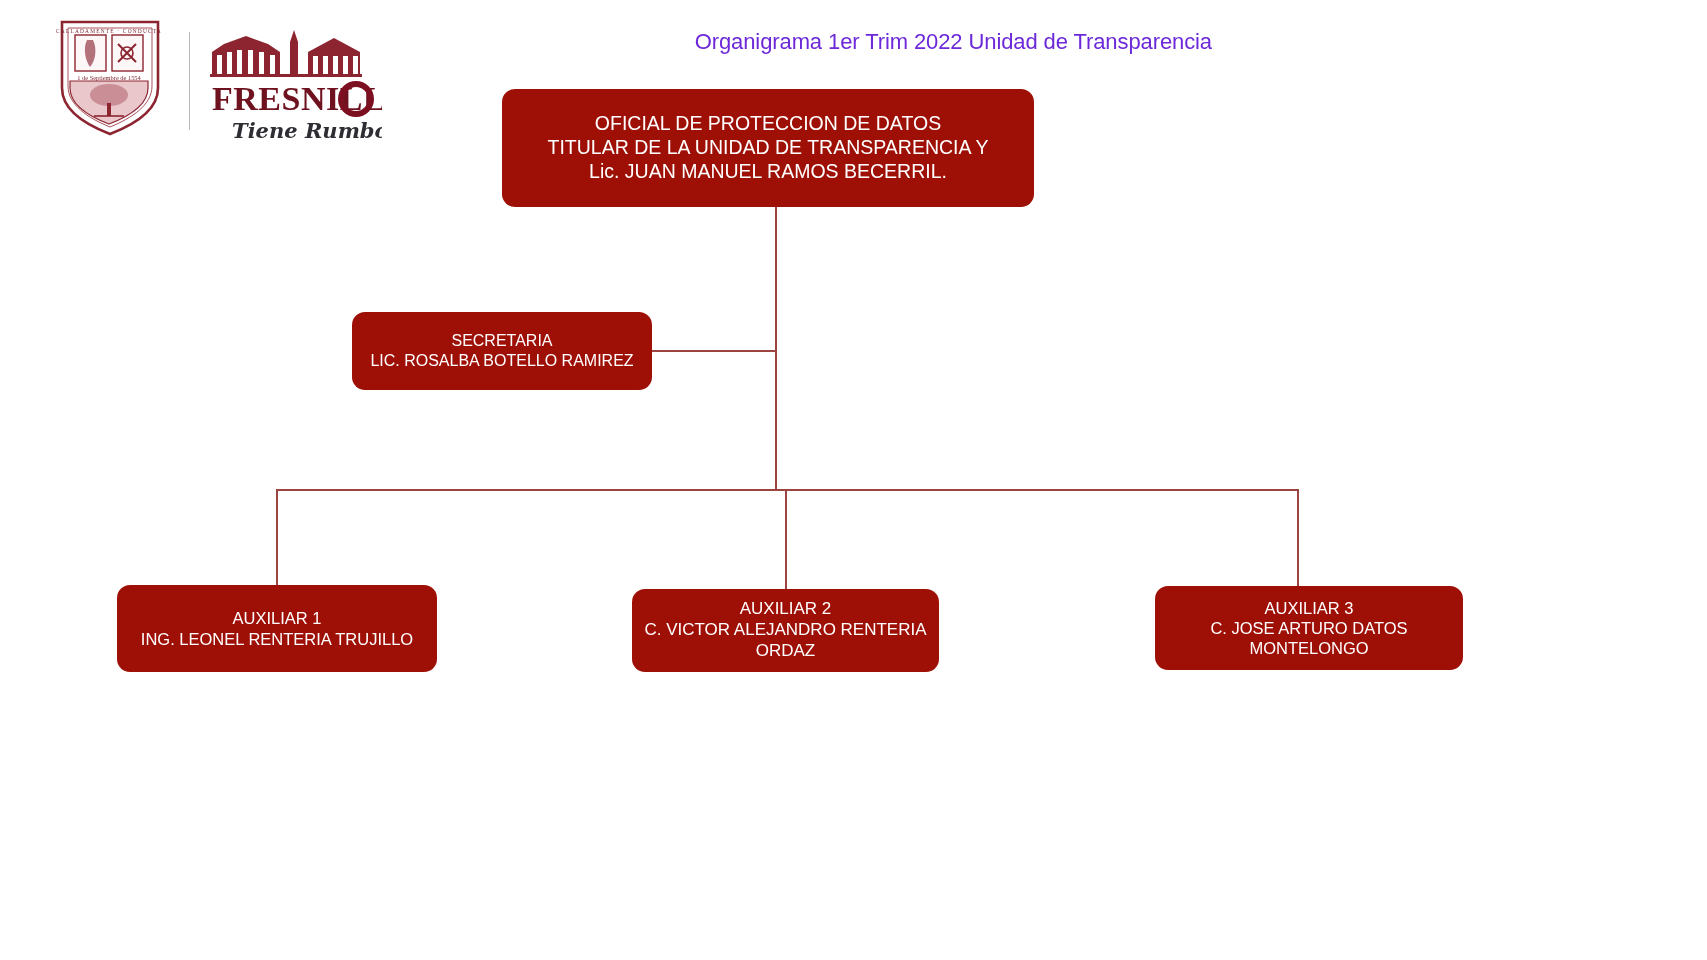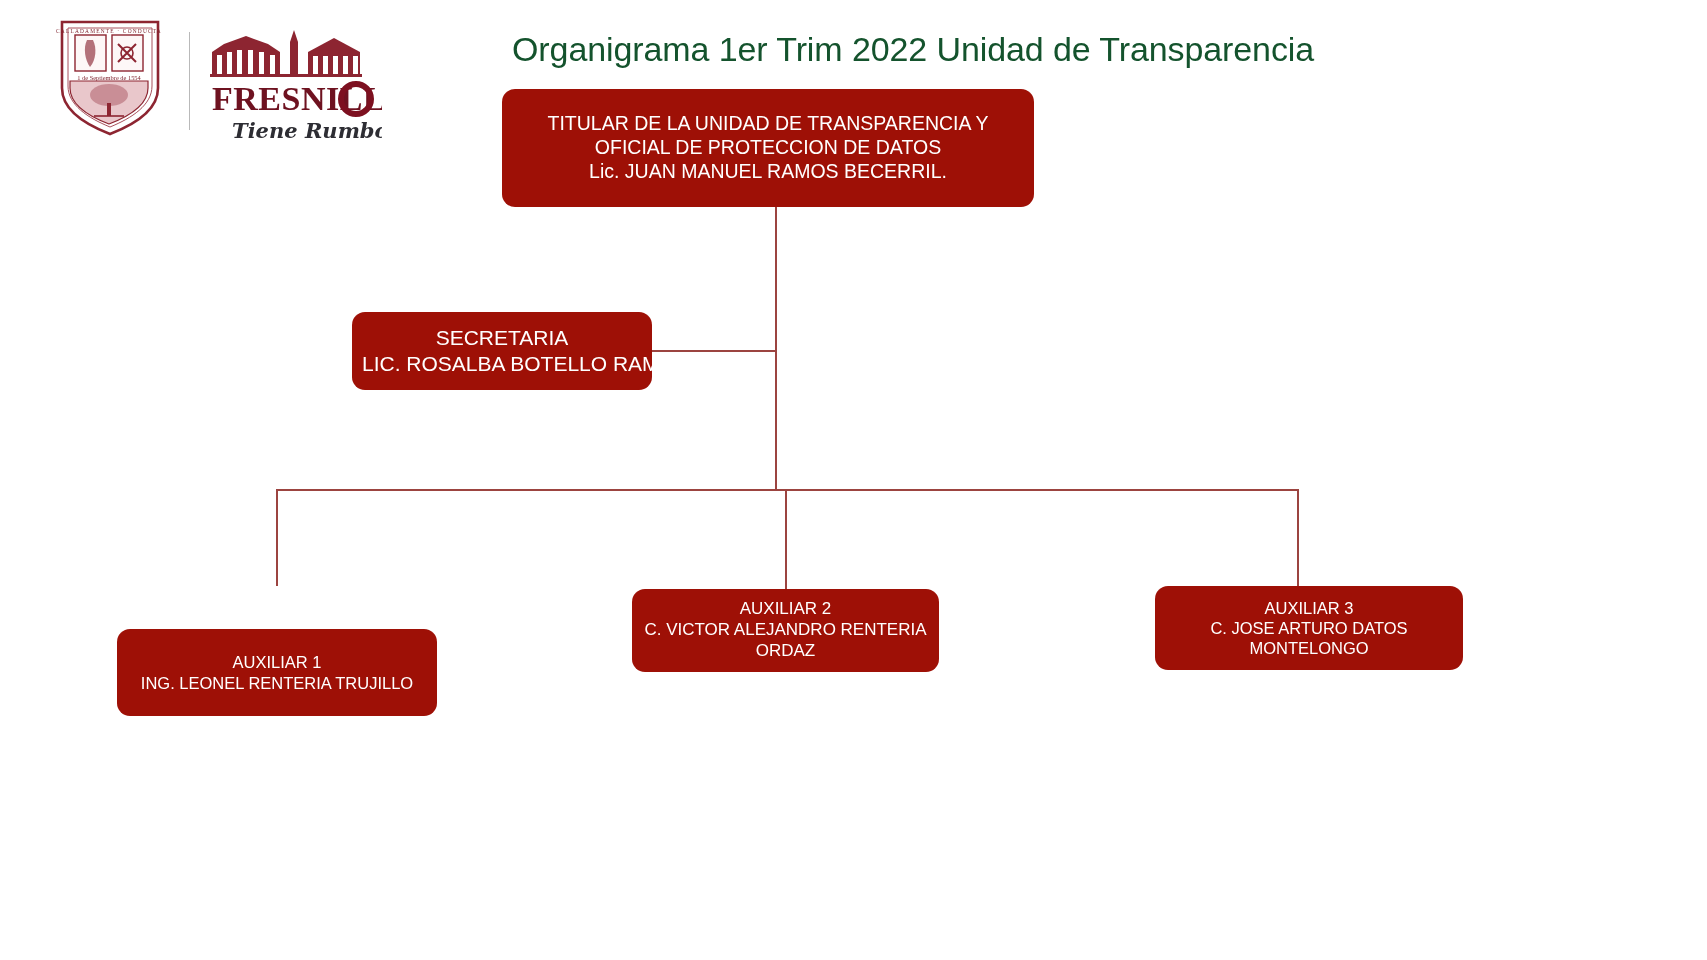--- a/index.html
+++ b/index.html
@@ -48,23 +48,23 @@
     height: 124px;
   }
   #wordmark-svg { display: block; }
 
   
   #page-title {
     position: absolute;
     left: 512px;
     top: 29px;
     width: 700px;
-    font-size: 34px;
+    font-size: 22px;
     font-weight: 400;
-    color: #14532d;
+    color: #6d28d9;
     letter-spacing: -0.1px;
     white-space: nowrap;
     line-height: 1.2;
     text-align: right;
   }
 
   
   .conn {
     position: absolute;
     background: #9c4440;
@@ -95,27 +95,26 @@
   }
 
   #node-titular {
     left: 502px; top: 89px;
     width: 532px; height: 118px;
     font-size: 19.5px;
   }
   #node-secretaria {
     left: 352px; top: 312px;
     width: 300px; height: 78px;
-    font-size: 21px;
+    font-size: 16px;
   }
   #node-aux1 {
     left: 117px; top: 585px;
     width: 320px; height: 87px;
     font-size: 16.5px;
-    margin-top: 44px;
   }
   #node-aux2 {
     left: 632px; top: 589px;
     width: 307px; height: 83px;
     font-size: 17px;
   }
   #node-aux3 {
     left: 1155px; top: 586px;
     width: 308px; height: 84px;
     font-size: 16.5px;
@@ -198,22 +197,22 @@
 <div class="conn conn-h" style="left:652px; top:350px; width:124px;"></div>
 
 <div class="conn conn-h" style="left:276px; top:489px; width:1022px;"></div>
 
 <div class="conn conn-v" style="left:276px; top:489px; height:97px;"></div>
 <div class="conn conn-v" style="left:785px; top:489px; height:101px;"></div>
 <div class="conn conn-v" style="left:1297px; top:489px; height:98px;"></div>
 
 <div class="node" id="node-titular">
   <span class="node-lines">
+    <span class="node-line">OFICIAL DE PROTECCION DE DATOS</span>
     <span class="node-line">TITULAR DE LA UNIDAD DE TRANSPARENCIA Y</span>
-    <span class="node-line">OFICIAL DE PROTECCION DE DATOS</span>
     <span class="node-line">Lic. JUAN MANUEL RAMOS BECERRIL.</span>
   </span>
 </div>
 
 <div class="node" id="node-secretaria">
   <span class="node-lines">
     <span class="node-line">SECRETARIA</span>
     <span class="node-line">LIC. ROSALBA BOTELLO RAMIREZ</span>
   </span>
 </div>

